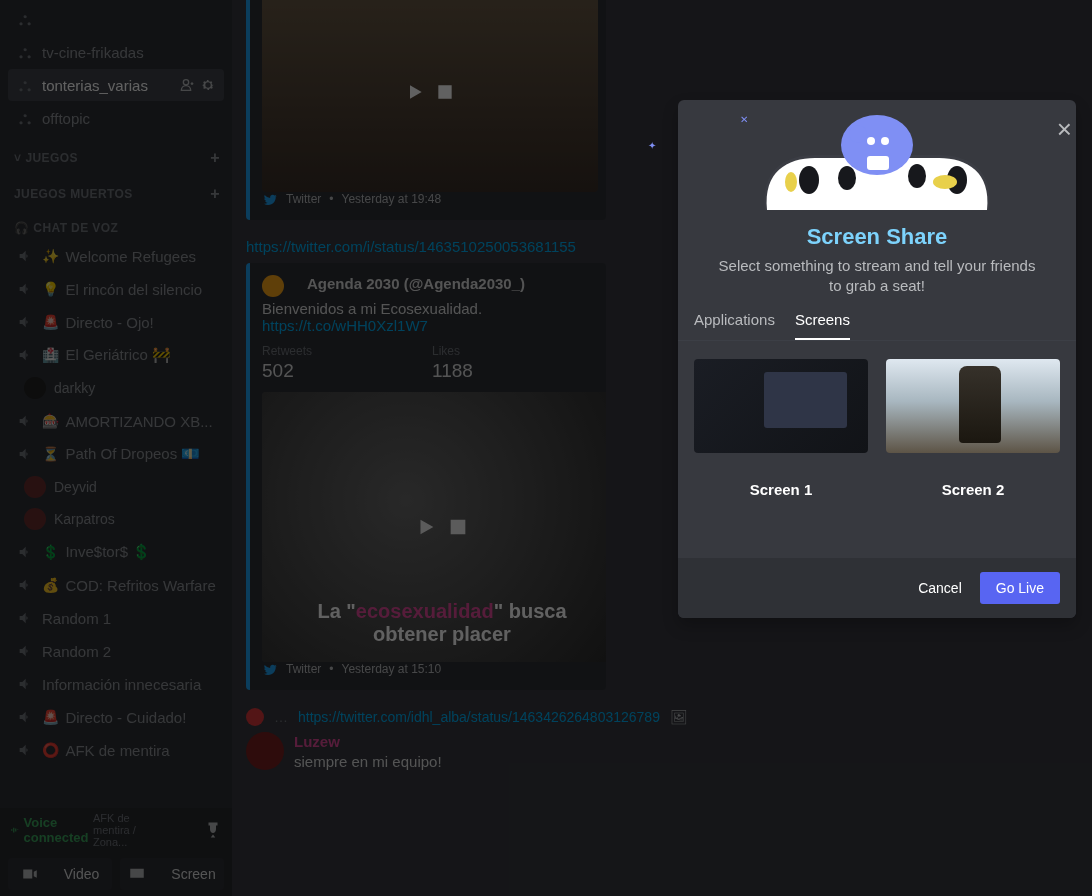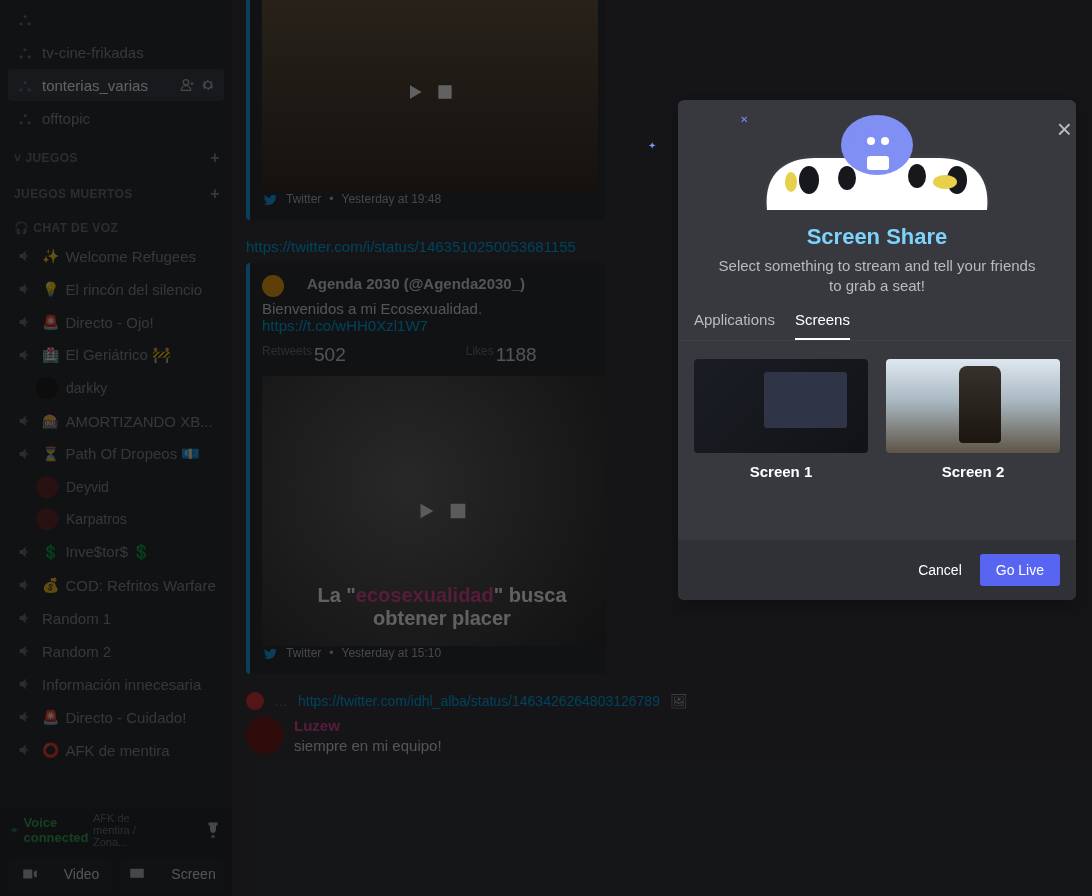--- a/index.html
+++ b/index.html
@@ -12,21 +12,21 @@
 .category-header .add{margin-left:auto;margin-right:6px;font-size:16px;color:#8e9297}
 .channel{display:flex;align-items:center;gap:8px;padding:5px 8px 5px 8px;border-radius:4px;margin:1px 8px;color:#8e9297;cursor:pointer;height:32px;position:relative}
 .channel.selected{background:#3f434a;color:#fff}
 .channel .hash{font-size:18px;color:#72767d;width:18px;text-align:center;flex-shrink:0}
 .channel .vol{width:18px;flex-shrink:0;display:inline-flex;align-items:center;justify-content:center}
 .channel .vol svg{width:16px;height:16px;fill:#72767d}
 .channel .name{font-size:15px;white-space:nowrap;overflow:hidden;text-overflow:ellipsis;flex:1}
 .channel .emoji{margin-right:-2px}
 .channel .actions{margin-left:auto;display:flex;gap:6px;color:#b9bbbe}
 .channel .actions svg{width:16px;height:16px;fill:#b9bbbe}
-.vc-user{display:flex;align-items:center;gap:8px;padding:4px 8px 4px 36px;color:#8e9297;height:32px}
+.vc-user{display:flex;align-items:center;gap:8px;padding:4px 8px 4px 24px;color:#8e9297;height:32px}
 .vc-user .avatar{width:22px;height:22px;border-radius:50%;background:#555}
 .vc-user .avatar.red{background:#6b2f2f}
 .vc-user .avatar.dark{background:#222}
 
 
 .voice-panel{position:absolute;left:0;bottom:44px;width:232px;height:44px;background:#292b2f;padding:6px 10px;display:flex;align-items:center;gap:6px;color:#b9bbbe}
 .vp-left{display:flex;flex-direction:row}
 .vp-left .connected{color:#3ba55d;font-size:13px;font-weight:600;display:flex;align-items:center;gap:4px}
 .vp-left .connected svg{width:14px;height:14px;fill:#3ba55d}
 .vp-left .sub{font-size:11px;color:#72767d}
@@ -48,21 +48,21 @@
 .embed .footer{display:flex;align-items:flex-start;gap:8px;margin-top:0;font-size:12px;color:#b9bbbe}
 .embed .footer svg{width:16px;height:16px;fill:#1da1f2}
 
 .msg-author{display:flex;align-items:flex-start;gap:23px;margin-top:16px}
 .msg-author .avatar{width:22px;height:22px;border-radius:50%;background:#faa61a}
 .msg-author .name{font-size:15px;font-weight:600}
 .msg-body{color:#dcddde;font-size:15px;margin-top:3px}
 .msg-body a{color:#00aff4}
 
 .stats{display:flex;gap:120px;margin-top:10px}
-.stats div{display:flex;flex-direction:row;gap:2px}
+.stats div{display:flex;flex-direction:column;gap:2px}
 .stats .label{font-size:12px;color:#72767d}
 .stats .val{font-size:19px;color:#dcddde}
 
 .big-media{width:360px;height:270px;background:#414449;border-radius:4px;margin-top:10px;position:relative;overflow:hidden;display:flex;align-items:center;justify-content:center}
 .big-media .overlay-text{position:absolute;bottom:16px;width:100%;text-align:center;font-size:20px;font-weight:700;color:#fff}
 .big-media .overlay-text .pink{color:#e14b9a}
 .big-media .play{position:absolute;display:flex;gap:10px}
 .big-media .play svg{width:22px;height:22px;fill:#fff;opacity:.9}
 .big-media .blurbg{position:absolute;inset:0;background:radial-gradient(circle at 40% 40%,#6a6a6a,#2b2b2b)}
 
@@ -91,21 +91,21 @@
 .modal .tab{padding-bottom:10px;color:#b9bbbe;cursor:pointer;border-bottom:2px solid transparent}
 .modal .tab.active{color:#fff;border-bottom:2px solid #fff}
 
 .modal .grid{display:flex;gap:18px;padding:18px 16px 60px 16px}
 .modal .screen-opt{flex:1;cursor:pointer}
 .modal .thumb{width:100%;height:94px;border-radius:4px;overflow:hidden;background:#202225;position:relative}
 .modal .thumb.dark-ui{background:linear-gradient(135deg,#1a1d24,#111317)}
 .modal .thumb.dark-ui:after{content:"";position:absolute;left:40%;top:14%;width:48%;height:60%;background:#2f3547;border-radius:3px}
 .modal .thumb.game{background:linear-gradient(180deg,#dfe8f0 0%,#a8b7c0 45%,#5d5446 100%)}
 .modal .thumb.game:after{content:"";position:absolute;left:42%;top:8%;width:24%;height:82%;background:linear-gradient(180deg,#36312a,#1b1710);border-radius:8px 8px 4px 4px}
-.modal .screen-opt .label{text-align:center;margin-top:10px;font-size:15px;font-weight:600;color:#fff}
+.modal .screen-opt .label{text-align:center;margin-top:28px;font-size:15px;font-weight:600;color:#fff}
 
 .modal .footer-bar{display:flex;justify-content:flex-end;align-items:center;gap:18px;padding:14px 16px;background:#2f3136;border-radius:0 0 6px 6px}
 .modal .footer-bar .cancel{color:#fff;font-size:14px;cursor:pointer}
 .modal .footer-bar .go-live{background:#5865f2;color:#fff;padding:8px 16px;border-radius:3px;font-size:14px;font-weight:500;cursor:pointer}
 
 
 .couch svg{width:100%;height:100%}
 
 </style>
 </head>

